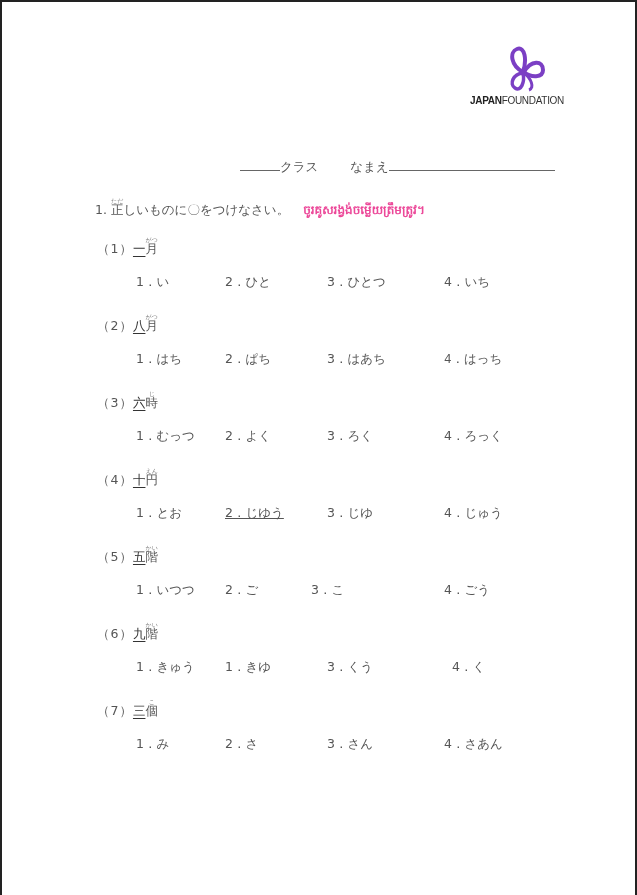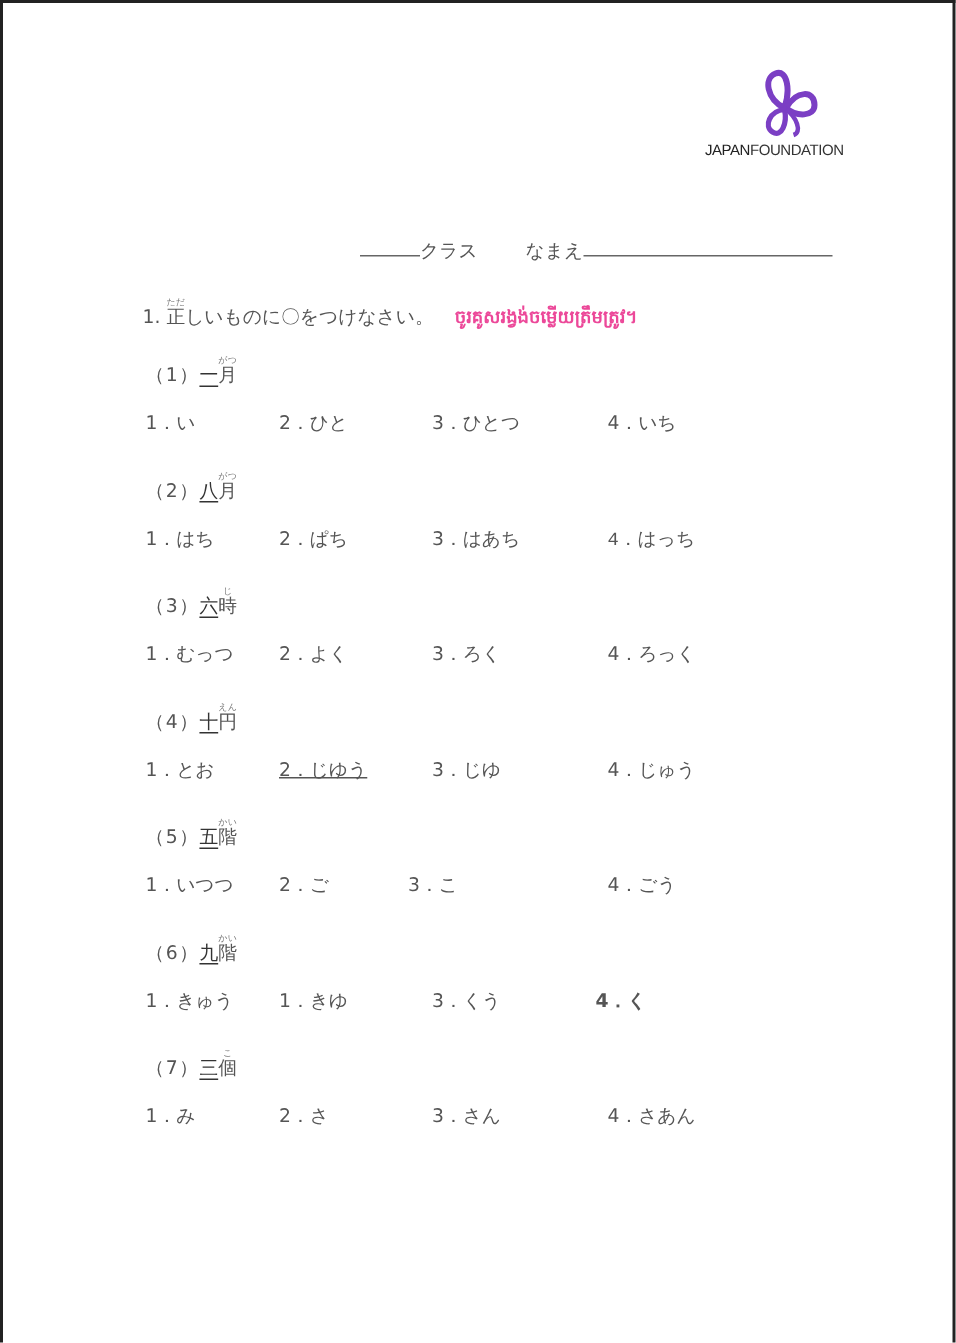--- a/index.html
+++ b/index.html
@@ -6,32 +6,32 @@
   body { width: 637px; height: 895px; overflow: hidden; position: relative; }
   .page {
     position: absolute; left: 0; top: 0; width: 633px; height: 893px;
     border-top: 2px solid #222; border-left: 2px solid #222; border-right: 2px solid #222;
     background: #fff;
     font-family: "DejaVu Sans", sans-serif; color: #555;
   }
   .logo { position: absolute; left: 466px; top: 44px; width: 84px; height: 64px; }
   .logo svg { position: absolute; left: 33px; top: 0; }
   .logo-text { position: absolute; left: 2px; top: 49px; font-family: "Liberation Sans", sans-serif; font-size: 10px; letter-spacing: -0.3px; color: #333; white-space: nowrap; }
-  .logo-text b { font-weight: normal; color: #222; }
+  .logo-text b { font-weight: bold; color: #222; }
   .title { position: absolute; left: 92px; top: 118px; font-size: 12.5px; letter-spacing: 1px; }
   .nameline { position: absolute; left: 238px; top: 156px; font-size: 12.5px; white-space: nowrap; }
   .blank { display: inline-block; border-bottom: 1px solid #666; vertical-align: baseline; height: 12px; }
   .instr { position: absolute; left: 93px; top: 196px; font-size: 12.5px; white-space: nowrap; }
   .instr .khmer { color: #ec4899; font-weight: bold; font-size: 12px; margin-left: 10px; }
   .q { position: absolute; left: 95px; font-size: 12.5px; white-space: nowrap; }
   .q .num { letter-spacing: 1px; }
   .target { text-decoration: underline; text-underline-offset: 3px; color: #333; }
   ruby rt { font-size: 6px; color: #777; }
   .opts { position: absolute; left: 95px; font-size: 12.5px; white-space: nowrap; }
-  .opt { position: absolute; top: 0; }
+  .opt { position: absolute; top: 0; margin-left: 39px; }
 </style>
 </head>
 <body>
 
 <div class="page">
 
   <div class="logo">
     <svg width="46" height="48" viewBox="0 0 46 48">
       <path d="M22 26 C10 20 8 6 16 3 C24 0 26 14 22 26 Z" fill="none" stroke="#7b3fc4" stroke-width="4"></path>
       <path d="M23 26 C30 14 42 14 42 24 C42 32 30 32 23 26 Z" fill="none" stroke="#7b3fc4" stroke-width="4"></path>
@@ -88,21 +88,21 @@
         <span class="opt" style="left: 0px;">1．いつつ</span>
         <span class="opt" style="left: 89px;">2．ご</span>
         <span class="opt" style="left: 175px;">3．こ</span>
         <span class="opt" style="left: 308px;">4．ごう</span>
       </div>
       <div class="q" style="top: 620px;"><span class="num">（6）</span><span class="target">九</span><ruby><span class="k">階</span><rt>かい</rt></ruby></div>
       <div class="opts" style="top: 657px;">
         <span class="opt" style="left: 0px;">1．きゅう</span>
         <span class="opt" style="left: 89px;">1．きゆ</span>
         <span class="opt" style="left: 191px;">3．くう</span>
-        <span class="opt" style="left: 300px; font-weight: bold;">4．く</span>
+        <span class="opt" style="left: 316px;">4．く</span>
       </div>
       <div class="q" style="top: 697px;"><span class="num">（7）</span><span class="target">三</span><ruby><span class="k">個</span><rt>こ</rt></ruby></div>
       <div class="opts" style="top: 734px;">
         <span class="opt" style="left: 0px;">1．み</span>
         <span class="opt" style="left: 89px;">2．さ</span>
         <span class="opt" style="left: 191px;">3．さん</span>
         <span class="opt" style="left: 308px;">4．さあん</span>
       </div>
     </div>
 </div>

